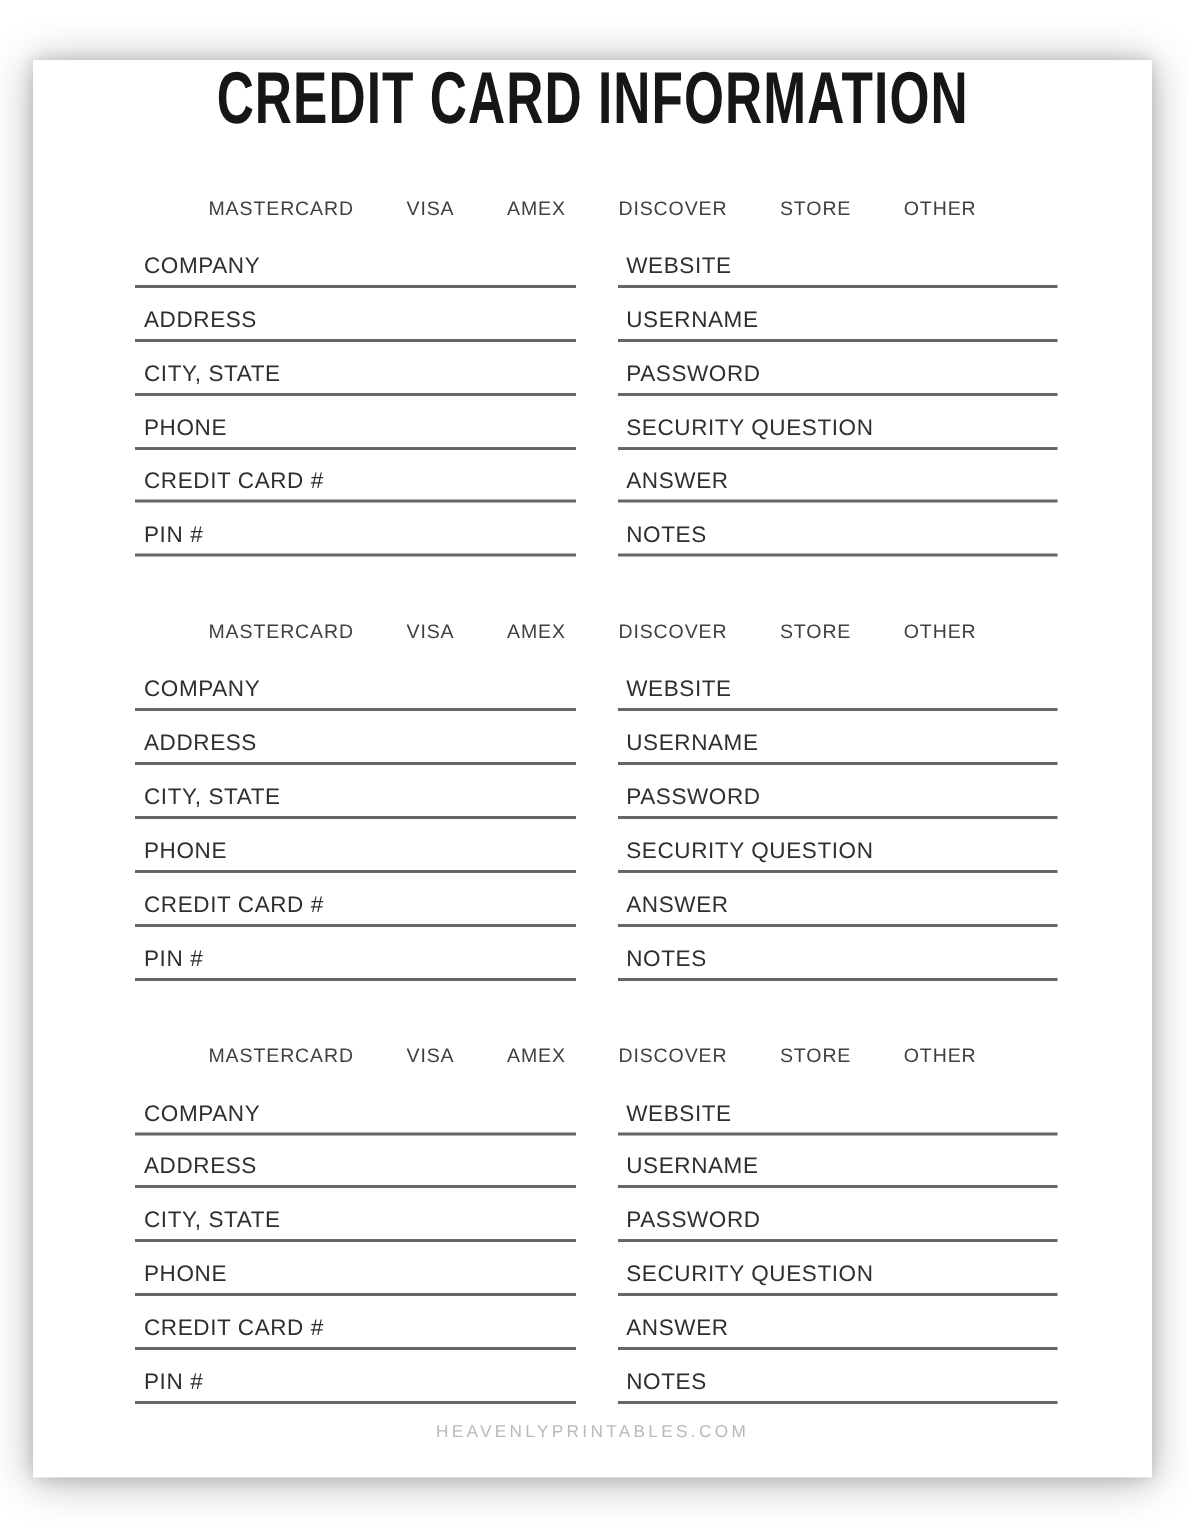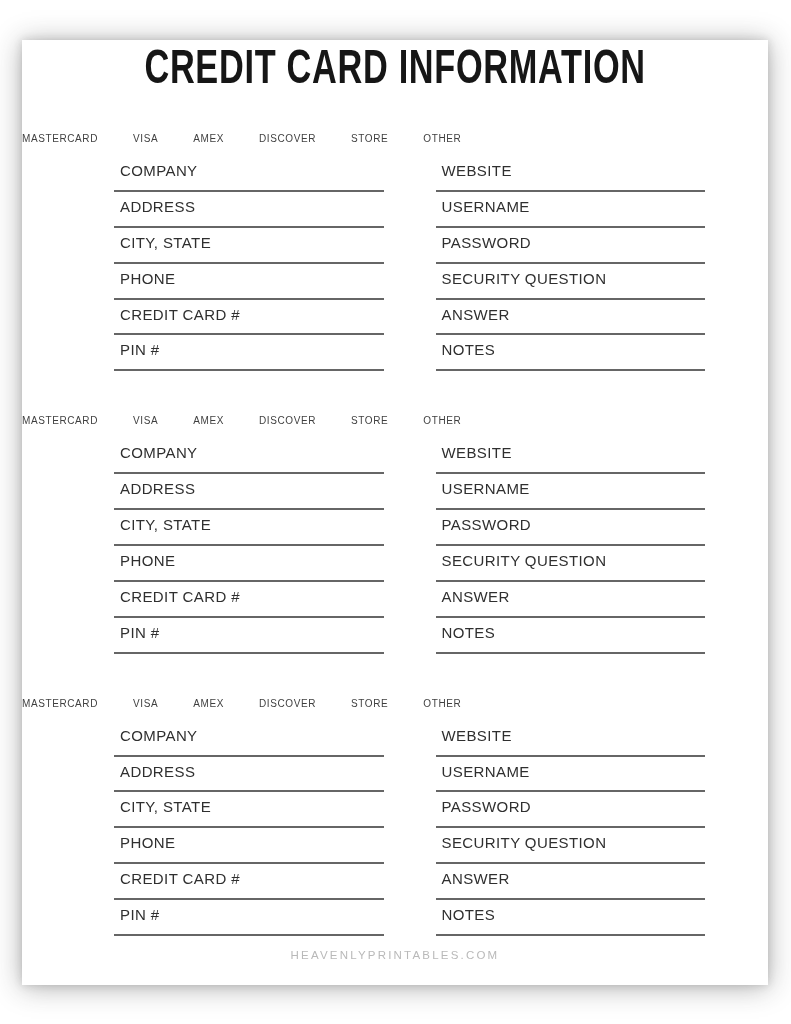--- a/index.html
+++ b/index.html
@@ -32,42 +32,41 @@
     font-size: 49px;
     font-weight: 700;
     letter-spacing: 1px;
     color: var(--title-color, #161616);
     line-height: 52px;
   }
   .card-section { margin-top: 41px; }
   .card-section.first { margin-top: 38px; }
   .card-types {
     display: flex;
-    justify-content: flex-start;
+    justify-content: center;
     gap: 35px;
     height: 18px;
     line-height: 18px;
-    font-size: 10px;
+    font-size: 13px;
     letter-spacing: 0.6px;
     color: var(--cardtype-color, #3f3f3f);
   }
   .columns {
     display: flex;
     margin: 8px 63px 0 68px;
     gap: 28px;
   }
   .col { flex: 1; }
   .field {
     height: 28.9px;
     border-bottom: 2px solid var(--line-color, #666666);
     display: flex;
-    align-items: center;
+    align-items: flex-end;
     padding-bottom: 5px;
     box-sizing: content-box;
-    margin-left: 24px;
   }
   .field-label {
     font-size: 15px;
     letter-spacing: 0.4px;
     color: var(--label-color, #2f2f2f);
     margin-left: 6px;
     line-height: 15px;
     white-space: nowrap;
   }
   .blank-line { flex: 1; }

